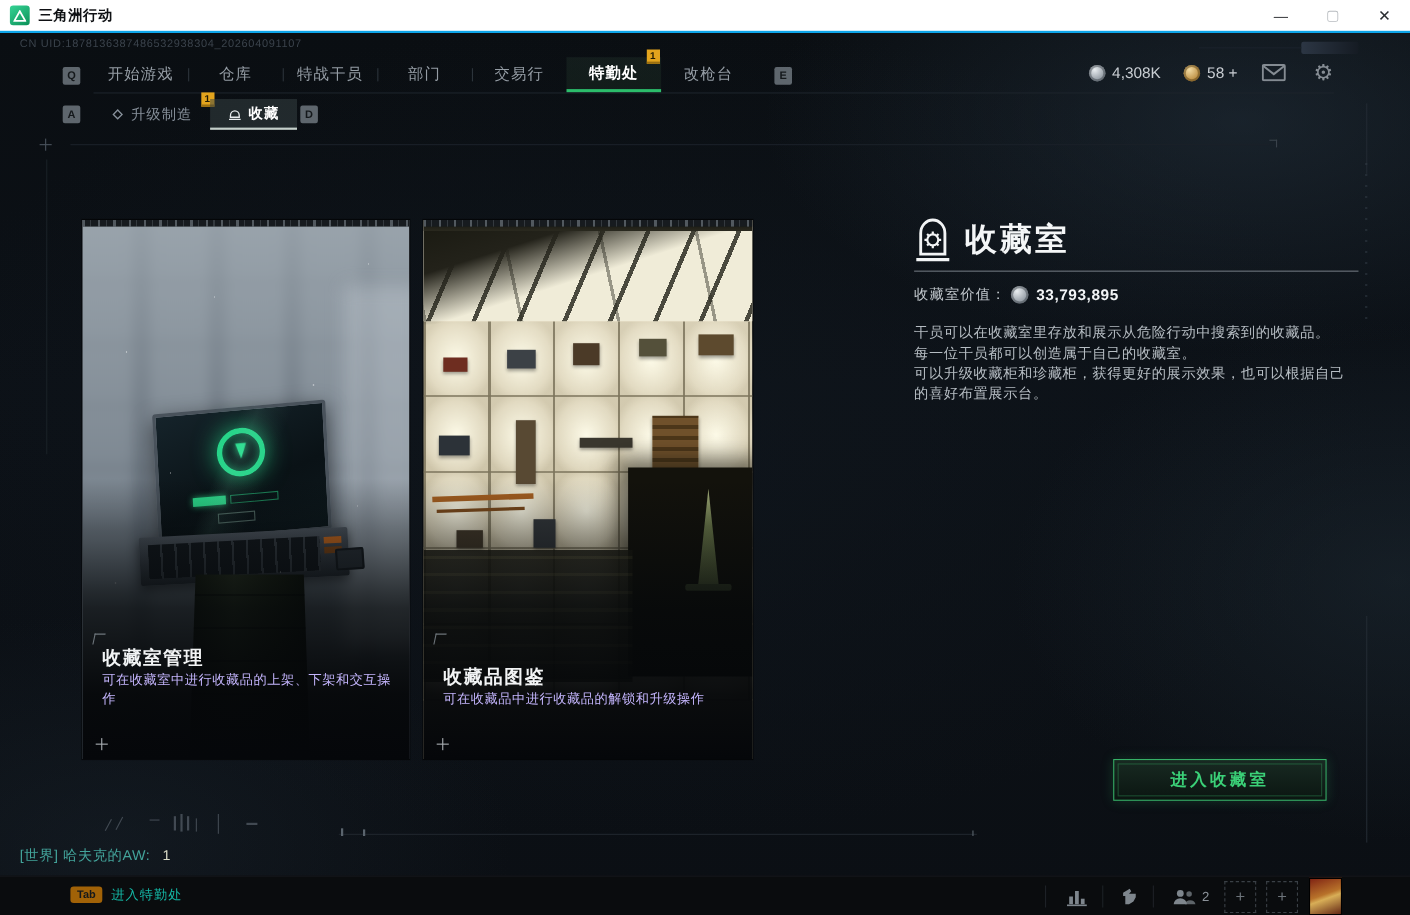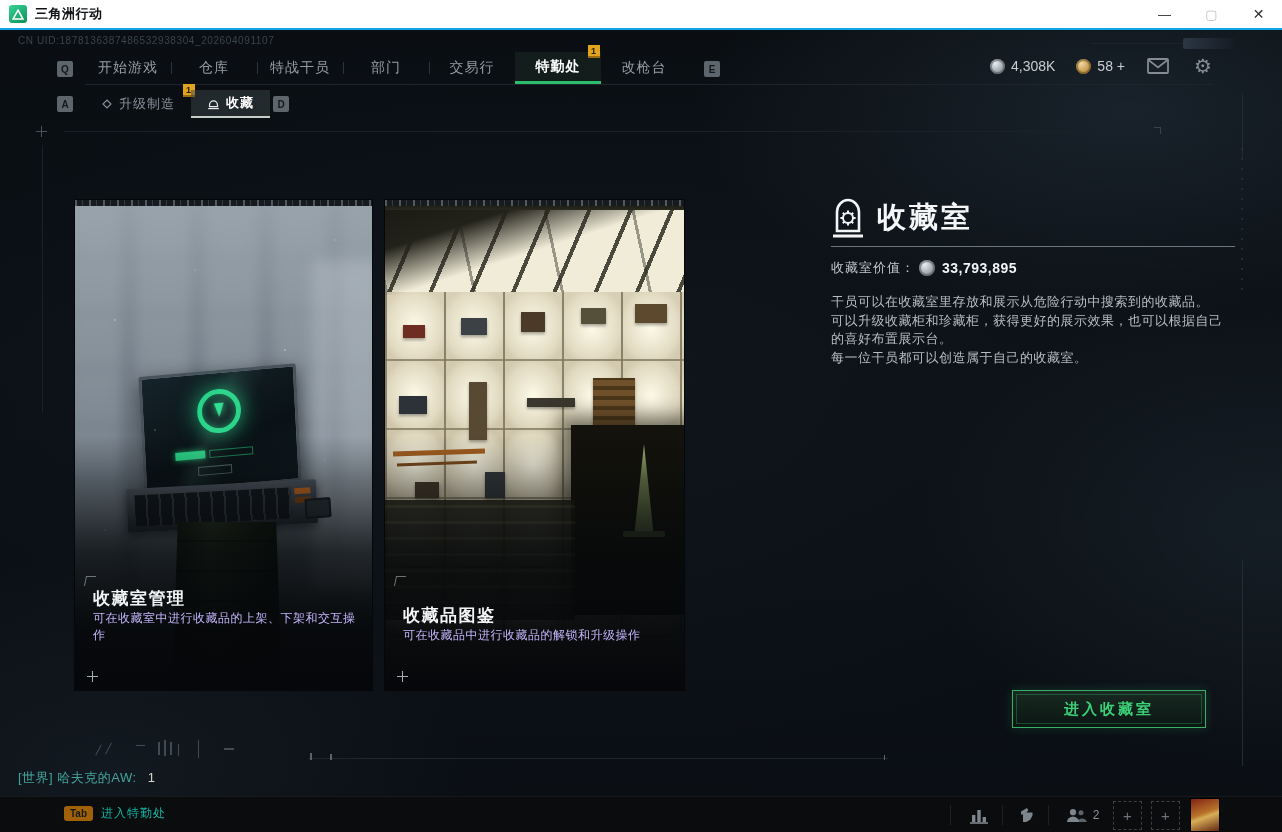--- a/index.html
+++ b/index.html
@@ -399,22 +399,22 @@
         <div class="panel-title">收藏室</div>
       </div>
       <div class="panel-divider"></div>
       <div class="panel-row">
         <span>收藏室价值：</span>
         <span class="coin"></span>
         <span class="amount">33,793,895</span>
       </div>
       <div class="panel-desc">
         <div>干员可以在收藏室里存放和展示从危险行动中搜索到的收藏品。</div>
+        <div>每一位干员都可以创造属于自己的收藏室。</div>
         <div>可以升级收藏柜和珍藏柜，获得更好的展示效果，也可以根据自己的喜好布置展示台。</div>
-        <div>每一位干员都可以创造属于自己的收藏室。</div>
       </div>
     </div>
 
     <div class="enter-btn">进入收藏室</div>
 
     <div class="tallies">
       <div class="tl" style="left:2px; top:4px; width:1px; height:12px; transform:rotate(28deg);"></div>
       <div class="tl" style="left:12px; top:2px; width:1px; height:13px; transform:rotate(28deg);"></div>
       <div class="tl" style="left:40px; top:5px; width:9px; height:1px;"></div>
       <div class="tl" style="left:62px; top:2px; width:2px; height:13px;"></div>

